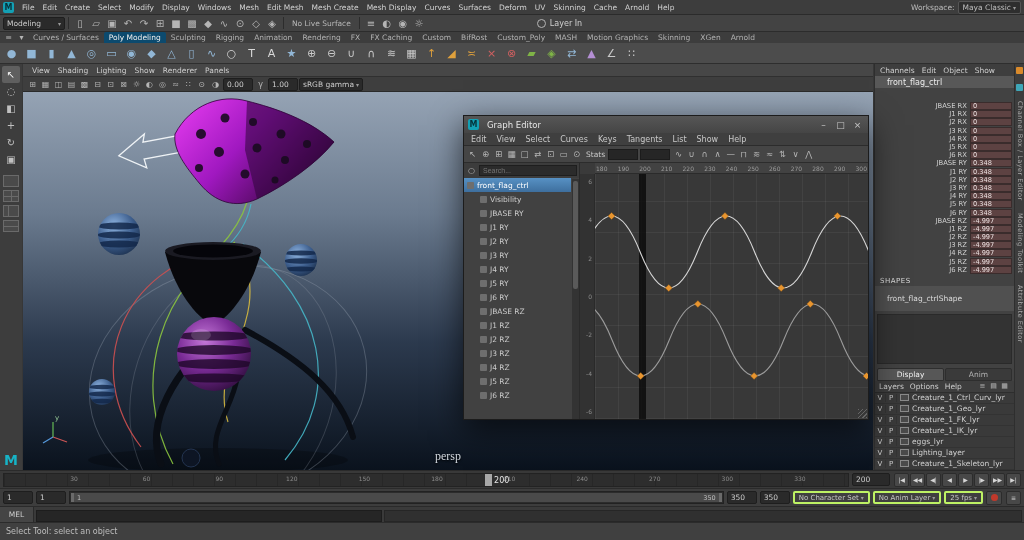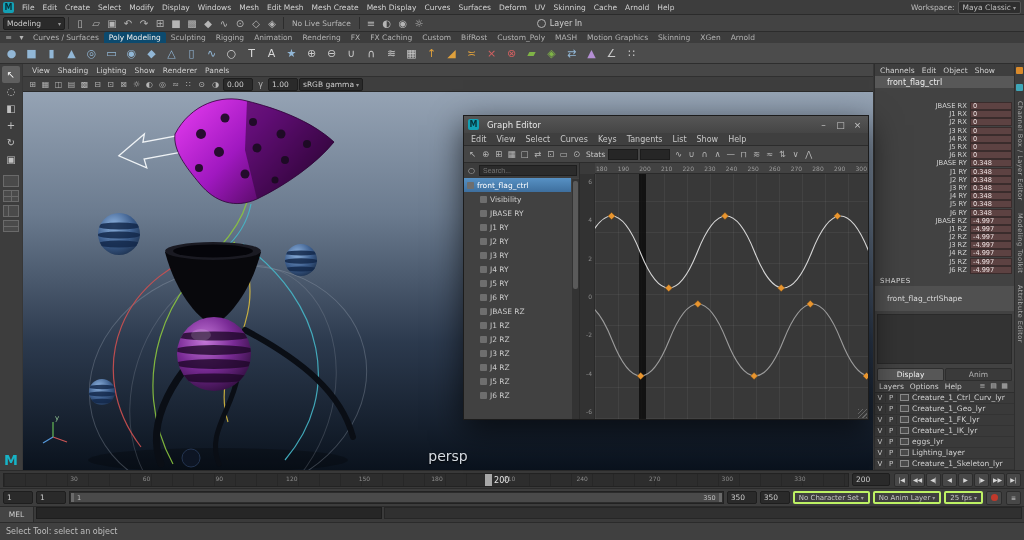--- a/index.html
+++ b/index.html
@@ -36,21 +36,21 @@
   .lb-four{background:linear-gradient(#6a6a6a,#6a6a6a) 50% 0/1px 100% no-repeat,linear-gradient(#6a6a6a,#6a6a6a) 0 50%/100% 1px no-repeat,#4a4a4a;}
   .lb-split{background:linear-gradient(#6a6a6a,#6a6a6a) 30% 0/1px 100% no-repeat,#4a4a4a;}
   .lb-hsplit{background:linear-gradient(#6a6a6a,#6a6a6a) 0 60%/100% 1px no-repeat,#4a4a4a;}
   .maya-watermark{margin-top:auto;margin-bottom:2px;color:#17b3c6;font-size:14px;font-weight:bold;}
   
   .viewport{position:absolute;left:23px;top:64px;width:850px;height:406px;display:flex;flex-direction:column;background:#000;}
   .vp-menubar{height:13px;background:#474747;border-bottom:1px solid #303030;display:flex;align-items:center;font-size:7.5px;padding:0 5px;color:#cfcfcf;}
   .vp-toolbar{height:15px;background:#3e3e3e;border-bottom:1px solid #2a2a2a;display:flex;align-items:center;padding:0 3px;gap:1px;}
   .scene{flex:1;position:relative;overflow:hidden;}
   .scene svg{position:absolute;inset:0;width:100%;height:100%;}
-  .persp-label{position:absolute;left:50%;bottom:6px;transform:translateX(-50%);color:#d5dbe2;font-size:14px;text-shadow:0 1px 2px #000;}
+  .persp-label{position:absolute;left:50%;bottom:6px;transform:translateX(-50%);color:#d5dbe2;font-size:12px;text-shadow:0 1px 2px #000;font-family:Liberation Serif, serif;}
   
   .right-panel{position:absolute;left:874px;top:64px;width:140px;bottom:70px;background:#424242;border-left:1px solid #2e2e2e;display:flex;flex-direction:column;overflow:hidden;}
   .cb-menus{height:12px;display:flex;gap:7px;padding:0 5px;font-size:7.5px;align-items:center;background:#3e3e3e;color:#cfcfcf;}
   .cb-title{height:12px;background:#585858;display:flex;align-items:center;padding-left:12px;font-size:8px;color:#ececec;}
   .cb-rows{padding:14px 2px 0 2px;}
   .cb-row{display:flex;align-items:center;height:8.2px;}
   .cb-name{flex:1;text-align:right;padding-right:3px;color:#cfcfcf;font-size:6.8px;white-space:nowrap;}
   .cb-val{width:42px;background:#5d4242;border:1px solid #3a2c2c;color:#eadfdf;padding:0 2px;height:8px;line-height:6px;font-size:6.6px;display:flex;align-items:center;}
   .cb-shapes{font-size:7px;color:#dcdcdc;padding:3px 0 1px 5px;letter-spacing:.5px;}
   .cb-shape-name{height:25px;background:#505050;font-size:7.5px;display:flex;align-items:center;padding-left:12px;color:#ddd;}
@@ -110,21 +110,21 @@
   .ts-marker-label{position:absolute;left:calc(57% + 9px);top:2px;font-size:8px;color:#e6e6e6;}
   .ts-field{width:38px;}
   .pb-btn{width:15px;height:14px;display:flex;align-items:center;justify-content:center;font-size:6px;color:#d6d6d6;background:#484848;border:1px solid #2c2c2c;border-radius:2px;margin-left:1px;}
   .range-row{position:absolute;left:0;right:0;top:488px;height:18px;background:#3d3d3d;border-top:1px solid #2b2b2b;display:flex;align-items:center;padding:0 3px;gap:3px;}
   .rs-field{width:30px;}
   .rs-track{flex:1;height:13px;background:#2c2c2c;border:1px solid #222;position:relative;}
   .rs-bar{position:absolute;inset:1px;background:#4a4a4a;border-left:3px solid #6a6a6a;border-right:3px solid #6a6a6a;display:flex;align-items:center;justify-content:space-between;padding:0 3px;font-size:6.5px;color:#bdbdbd;}
   .dd{height:13px;background:#3f3f3f;border:2px solid #bef264;display:flex;align-items:center;padding:0 4px;font-size:7px;border-radius:2px;white-space:nowrap;color:#c6c6c6;}
   .autokey{width:16px;height:14px;display:flex;align-items:center;justify-content:center;background:#484848;border:1px solid #2c2c2c;border-radius:2px;}
   .autokey .dot{width:7px;height:7px;border-radius:50%;background:#c0392b;}
-  .command-row{position:absolute;left:0;right:0;top:506px;height:16px;background:#3a3a3a;border-top:1px solid #2a2a2a;display:flex;align-items:flex-start;}
+  .command-row{position:absolute;left:0;right:0;top:506px;height:16px;background:#3a3a3a;border-top:1px solid #2a2a2a;display:flex;align-items:flex-end;}
   .cl-label{width:34px;height:100%;display:flex;align-items:center;justify-content:center;font-size:7.5px;background:#454545;border-right:1px solid #2a2a2a;color:#cfcfcf;}
   .cl-input{width:346px;height:12px;background:#262626;border:1px solid #1d1d1d;margin:0 2px;color:#ccc;font-size:8px;padding:0 3px;}
   .cl-result{flex:1;height:12px;background:#303030;border:1px solid #262626;margin-right:2px;}
   .help-row{position:absolute;left:0;right:0;top:522px;height:18px;background:#404040;border-top:1px solid #2b2b2b;display:flex;align-items:center;padding-left:6px;font-size:8px;color:#bdbdbd;}
 </style>
 </head>
 <body>
 
 <div id="app">
 

